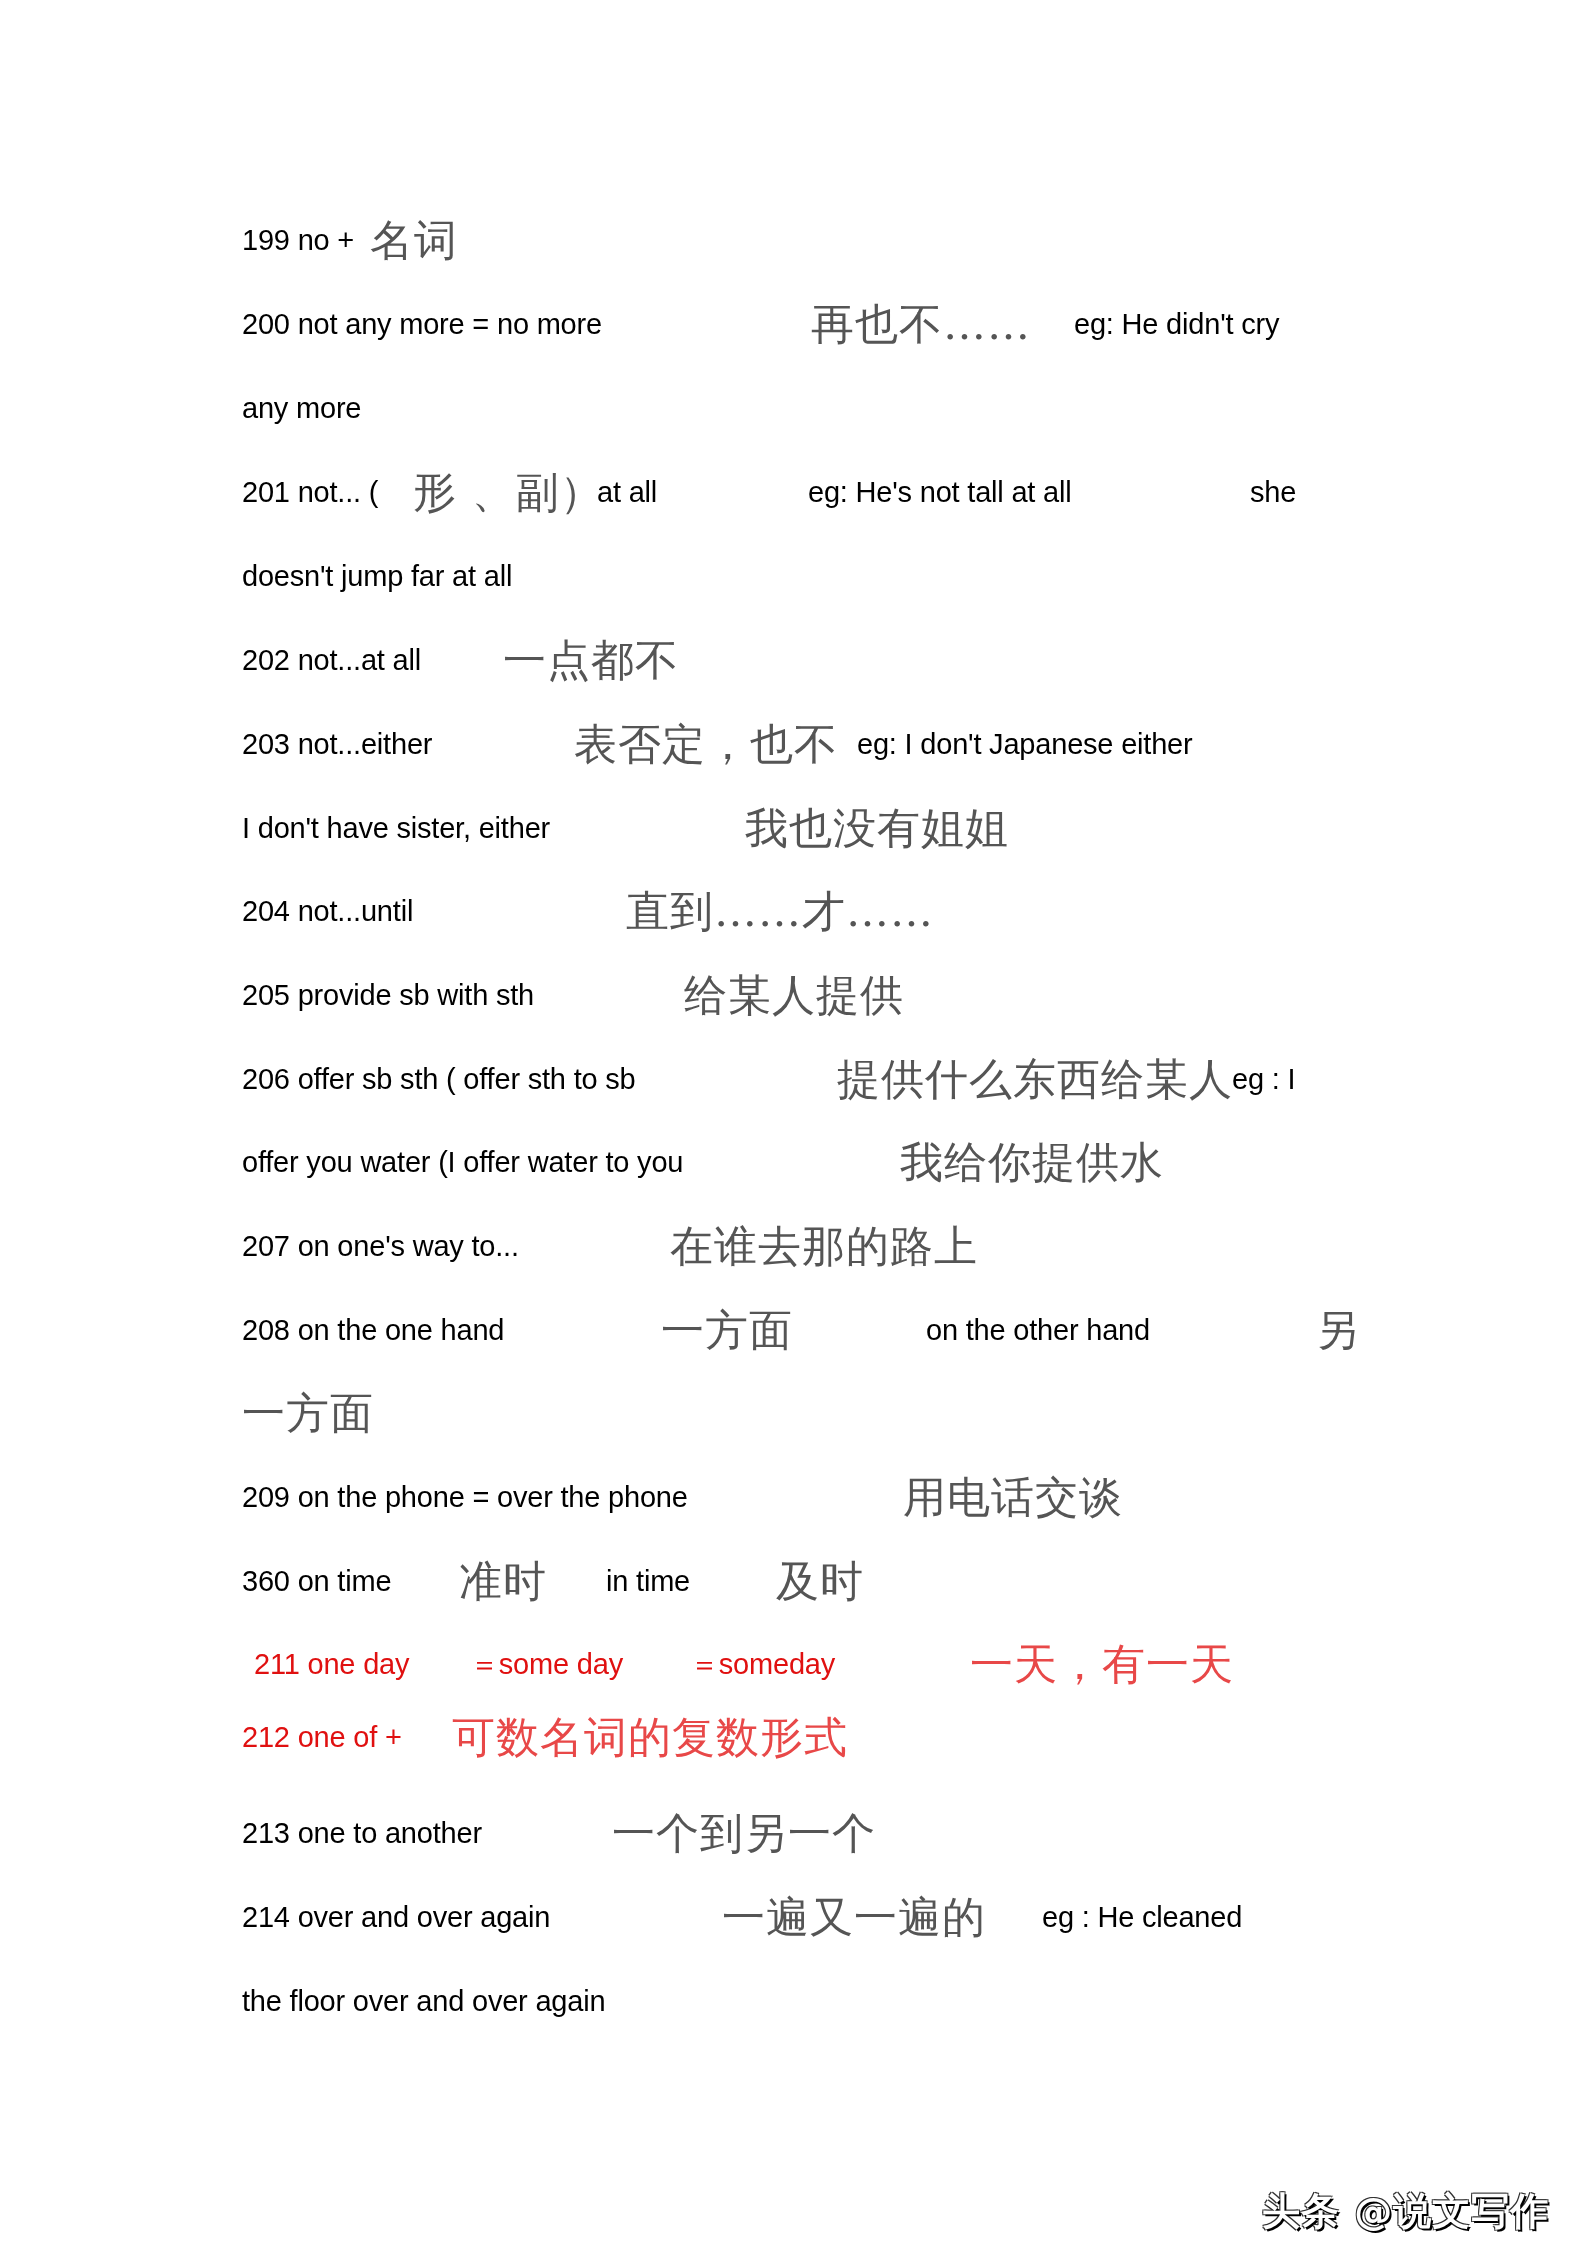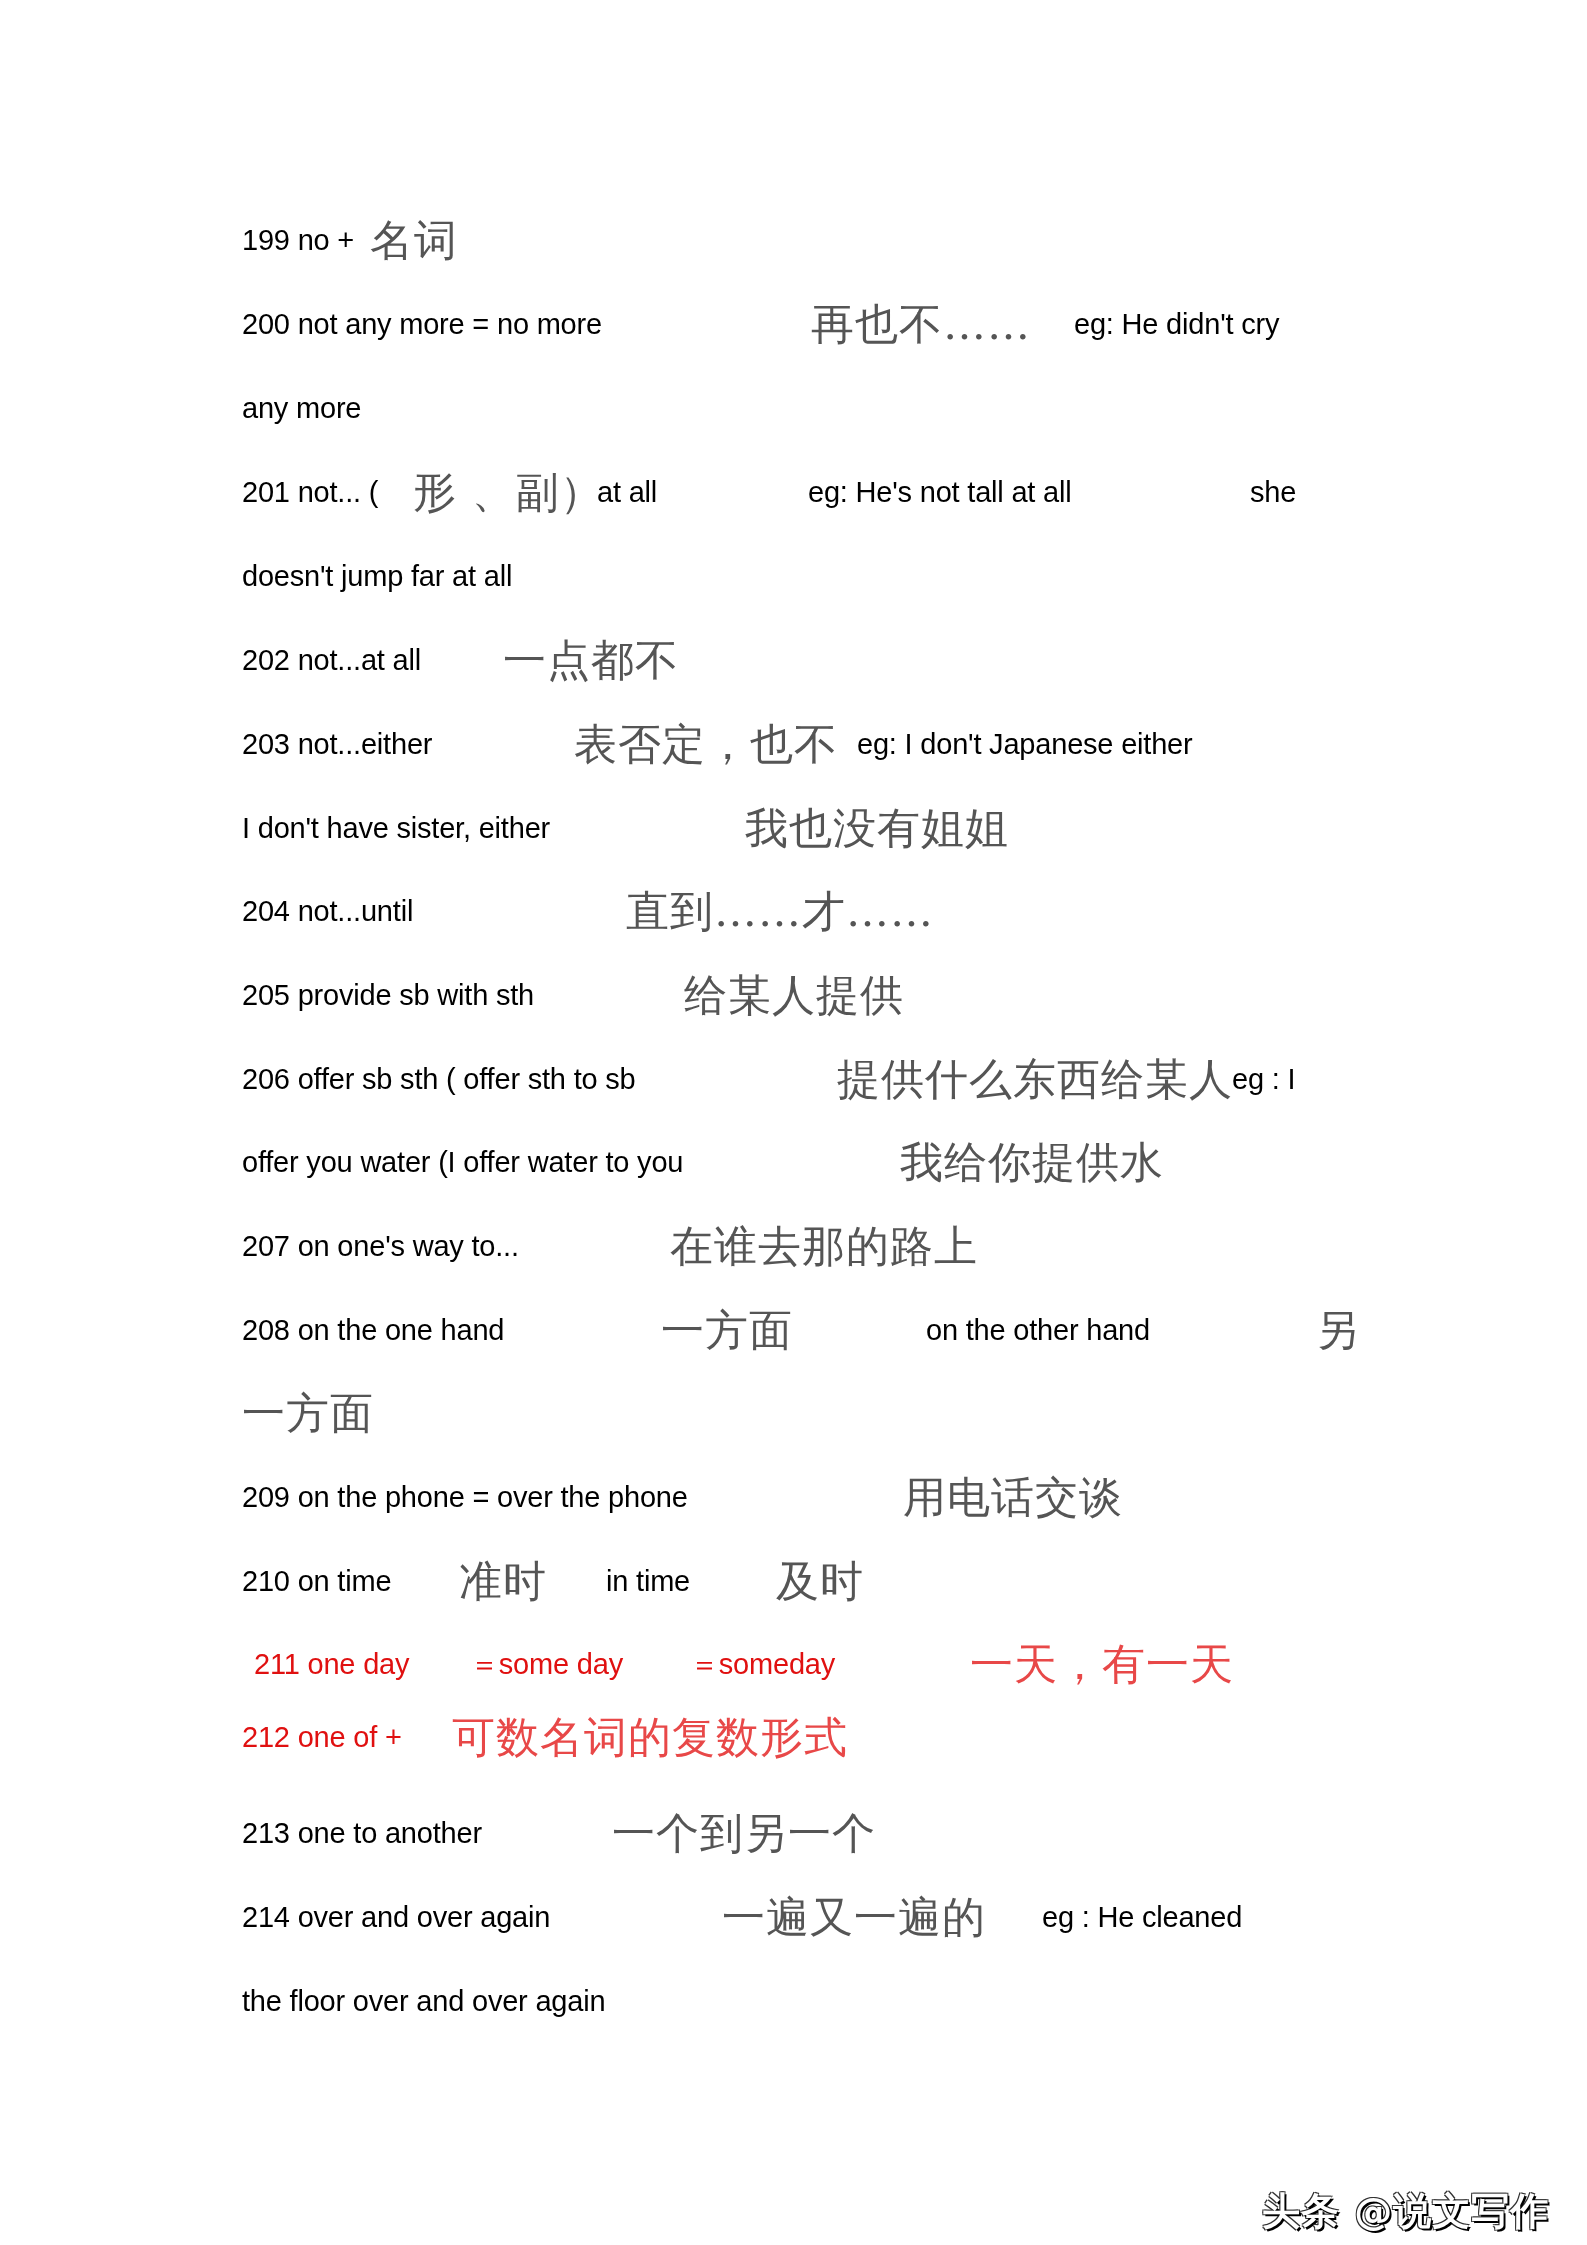--- a/index.html
+++ b/index.html
@@ -82,21 +82,21 @@
       <span class="seg cn" style="left: 1316px;">另</span>
     </div>
     <div class="line" style="top: 1391px;">
       <span class="seg cn" style="left: 242px;">一方面</span>
     </div>
     <div class="line" style="top: 1475px;">
       <span class="seg" style="left: 242px;">209 on the phone = over the phone</span>
       <span class="seg cn" style="left: 903px;">用电话交谈</span>
     </div>
     <div class="line" style="top: 1559px;">
-      <span class="seg" style="left: 242px;">210 on time</span>
+      <span class="seg" style="left: 242px;">360 on time</span>
       <span class="seg cn" style="left: 459px;">准时</span>
       <span class="seg" style="left: 606px;">in time</span>
       <span class="seg cn" style="left: 776px;">及时</span>
     </div>
     <div class="line" style="top: 1642px;">
       <span class="seg red" style="left: 254px;">211 one day</span>
       <span class="seg red" style="left: 470px;">＝some day</span>
       <span class="seg red" style="left: 690px;">＝someday</span>
       <span class="seg cn red" style="left: 970px;">一天，有一天</span>
     </div>

